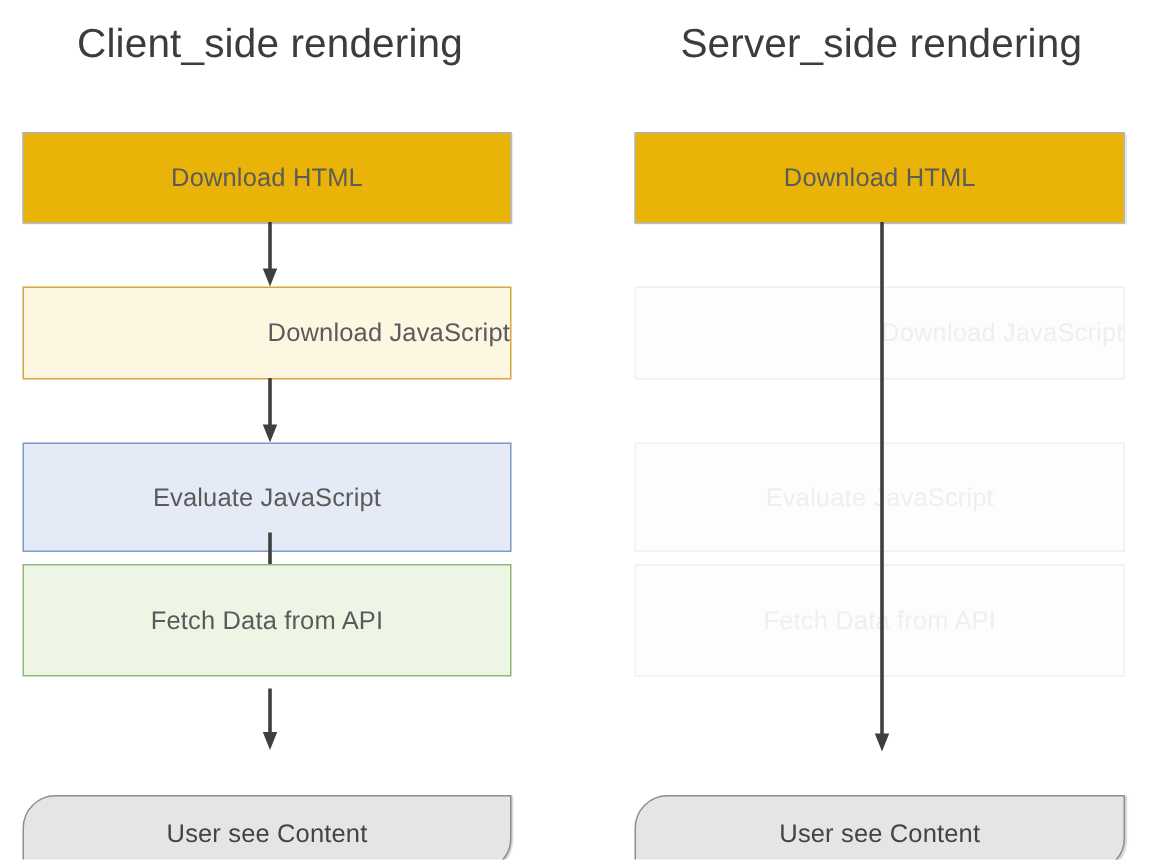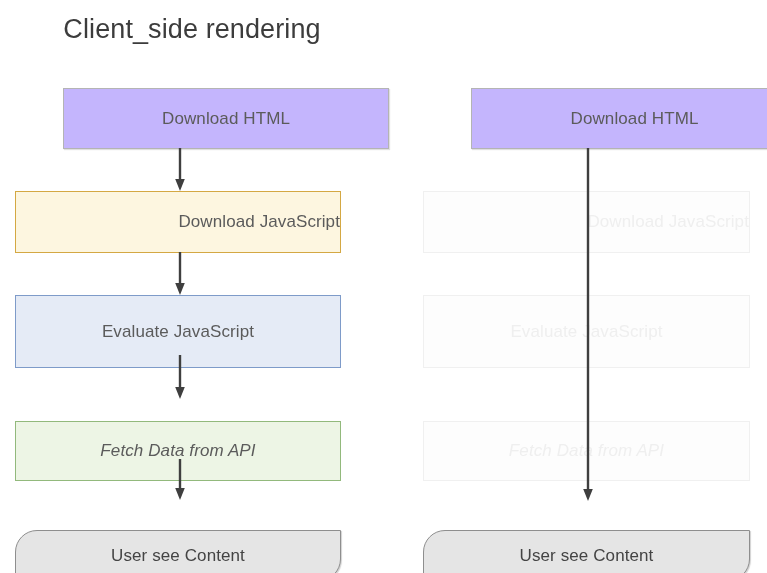--- a/index.html
+++ b/index.html
@@ -32,21 +32,20 @@
     position: absolute;
     top: 14px;
     left: 0;
     width: 100%;
     text-align: center;
     font-size: 27px;
     font-weight: 400;
     color: #3c3c3c;
     letter-spacing: 0.1px;
     white-space: nowrap;
-    padding-left: 12px;
   }
 
   
   .node {
     position: absolute;
     box-sizing: border-box;
     display: flex;
     align-items: center;
     justify-content: center;
     font-size: 17px;
@@ -58,29 +57,28 @@
   }
 
   
   .left .node  { left: 15px;  width: 326px; }
   
   .right .node { left: 15px;  width: 327px; }
 
   .n1 { top: 88px;  height: 61px; }
   .n2 { top: 191px; height: 62px; justify-content: flex-end; }
   .n3 { top: 295px; height: 73px; }
-  .n4 { top: 421px; height: 60px; font-style: italic; }
+  .n4 { top: 376px; height: 75px; }
   .n5 { top: 500px; height: 51px; }
 
   
   .box-grey {
-    background: #c4b5fd;
+    background: #eab308;
     border-color: #b4b4b4;
     box-shadow: 1px 1px 1px rgba(0,0,0,0.12);
-    margin-left: 48px;
   }
   .box-yellow {
     background: #fdf6e0;
     border-color: #d4a843;
   }
   .box-blue {
     background: #e5ebf6;
     border-color: #7e9bc9;
   }
   .box-green {
@@ -181,20 +179,21 @@
       </svg>
     </div>
 
     <div class="node n5 box-salmon">
       <span>User see Content</span>
     </div>
   </div>
 
   <div class="column right">
 
+    <div class="col-title">Server_side rendering</div>
 
     <div class="node n1 box-grey">
       <span>Download HTML</span>
     </div>
 
     <div class="node n2 ghost">
       <span>Download JavaScript</span>
     </div>
 
     <div class="node n3 ghost">

